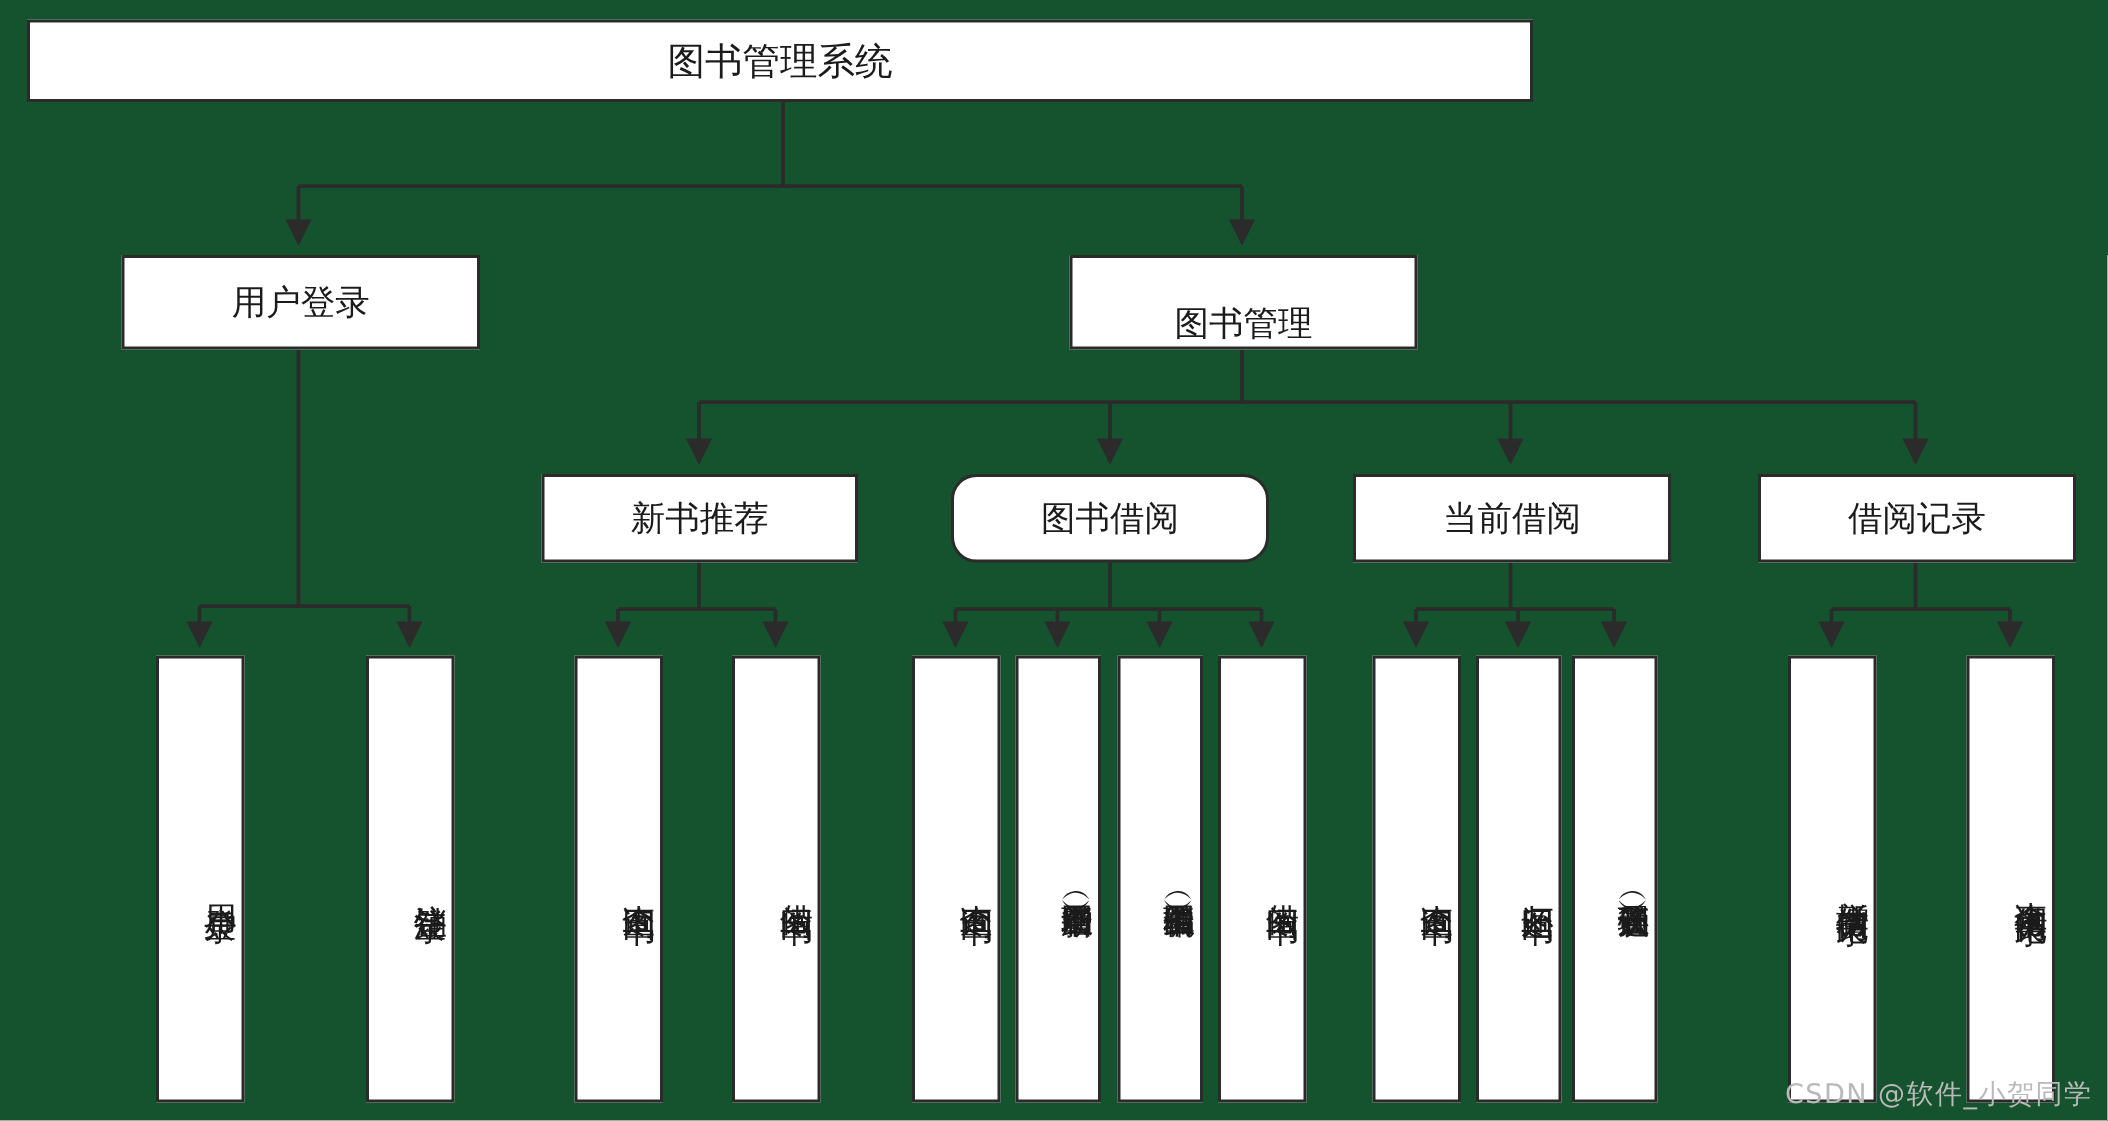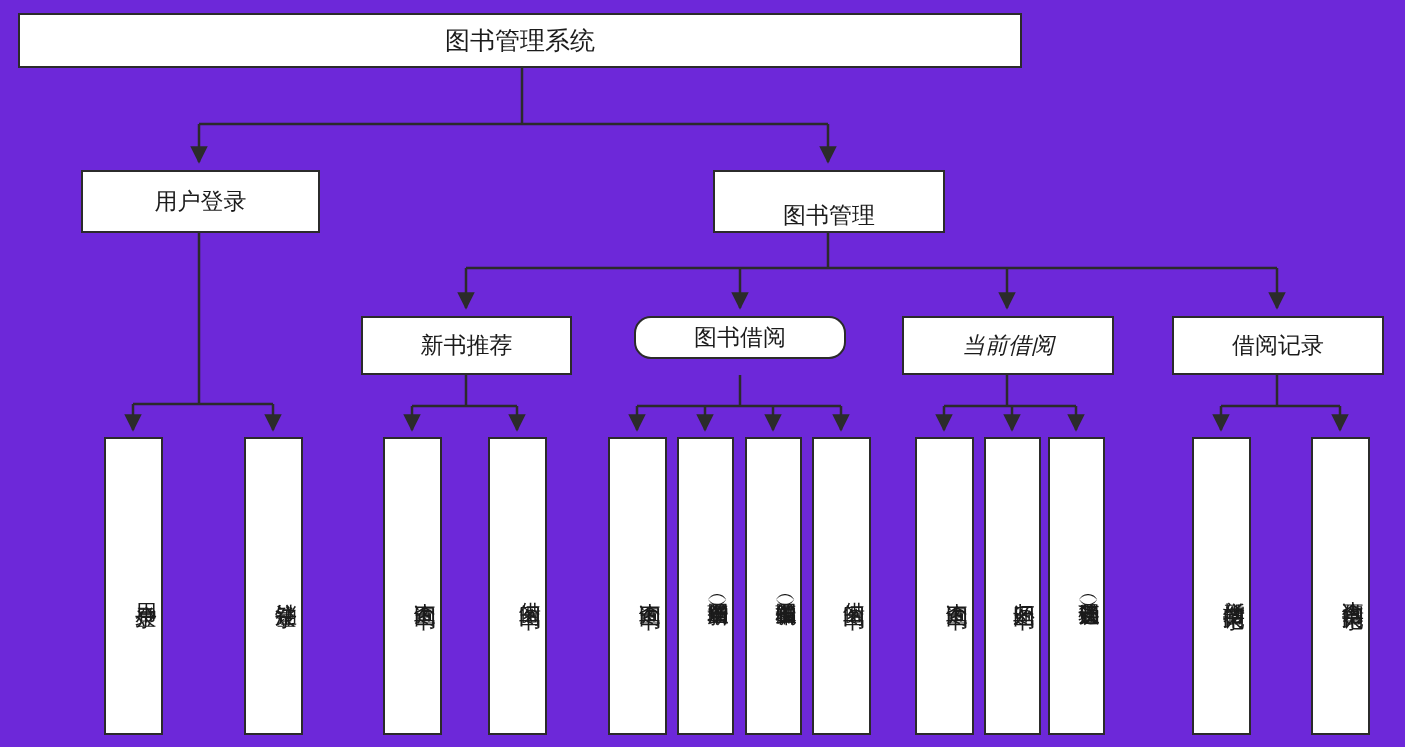--- a/index.html
+++ b/index.html
@@ -8,21 +8,21 @@
     padding: 0;
     background: #ffffff;
   }
   body {
     font-family: "DejaVu Sans", "Liberation Sans", sans-serif;
   }
   #diagram-root {
     position: relative;
     width: 1405px;
     height: 747px;
-    background: #6d28d9;
+    background: #14532d;
     overflow: hidden;
   }
   #edge-layer {
     position: absolute;
     left: 0;
     top: 0;
     width: 1405px;
     height: 747px;
     pointer-events: none;
   }
@@ -137,24 +137,24 @@
   <div class="node level-1" style="left:81px; top:170px; width:239px; height:63px;">
     <span class="node-label">用户登录</span>
   </div>
   <div class="node level-1" style="left:713px; top:170px; width:232px; height:63px;align-items:flex-end;">
     <span class="node-label">图书管理</span>
   </div>
 
   <div class="node level-1" style="left:361px; top:316px; width:211px; height:59px;">
     <span class="node-label">新书推荐</span>
   </div>
-  <div class="node level-1" style="left:634px; top:316px; width:212px; height:43px;border-radius:17px;">
+  <div class="node level-1" style="left:634px; top:316px; width:212px; height:59px;border-radius:17px;">
     <span class="node-label">图书借阅</span>
   </div>
-  <div class="node level-1" style="left:902px; top:316px; width:212px; height:59px;font-style:italic;">
+  <div class="node level-1" style="left:902px; top:316px; width:212px; height:59px;">
     <span class="node-label">当前借阅</span>
   </div>
   <div class="node level-1" style="left:1172px; top:316px; width:212px; height:59px;justify-content:center;">
     <span class="node-label">借阅记录</span>
   </div>
 
   <div class="node leaf" style="left:104px; top:437px; width:59px; height:298px;">
     <span class="node-label">用户登录</span>
   </div>
   <div class="node leaf" style="left:244px; top:437px; width:59px; height:298px;">
@@ -191,14 +191,15 @@
     <span class="node-label">确认归还（管理员）</span>
   </div>
 
   <div class="node leaf" style="left:1192px; top:437px; width:59px; height:298px;">
     <span class="node-label">新增借阅记录</span>
   </div>
   <div class="node leaf" style="left:1311px; top:437px; width:59px; height:298px;">
     <span class="node-label">查询借阅记录</span>
   </div>
 
+  <div id="watermark">CSDN @软件_小贺同学</div>
 
 </div>
 
 </body></html>

